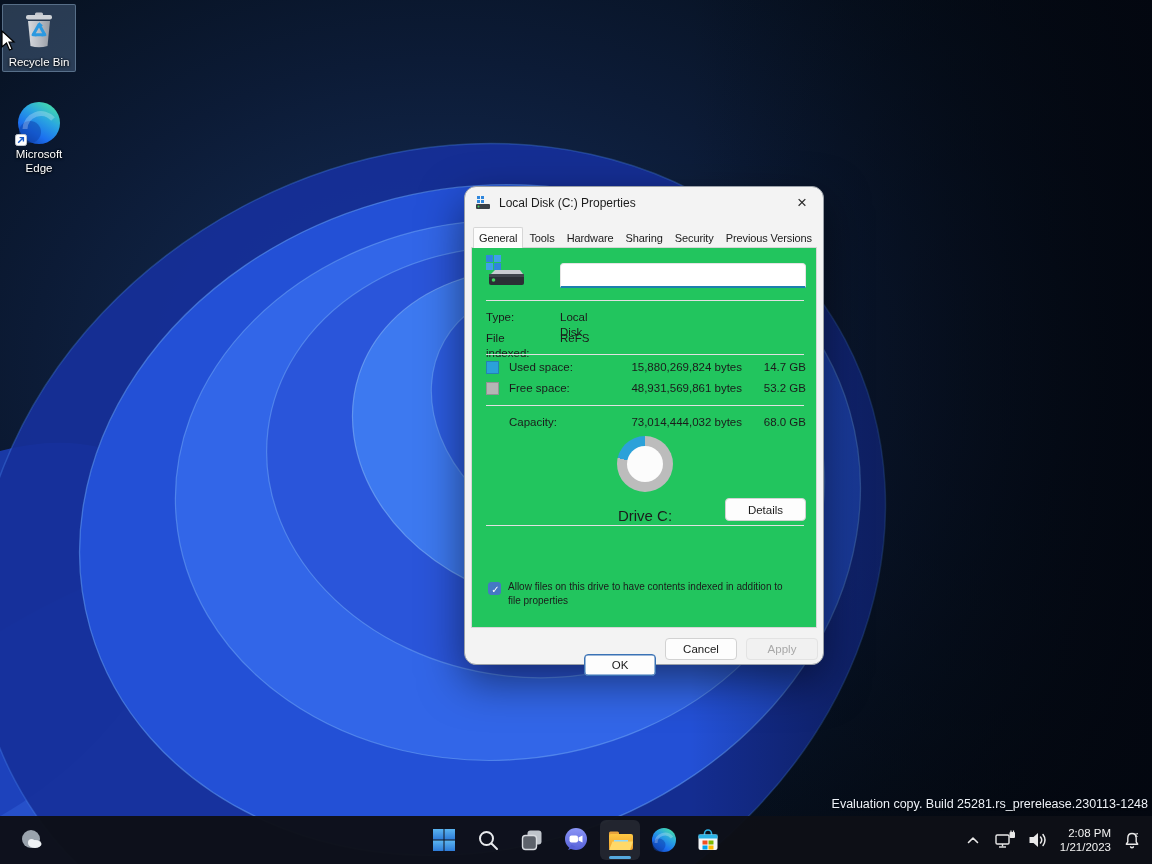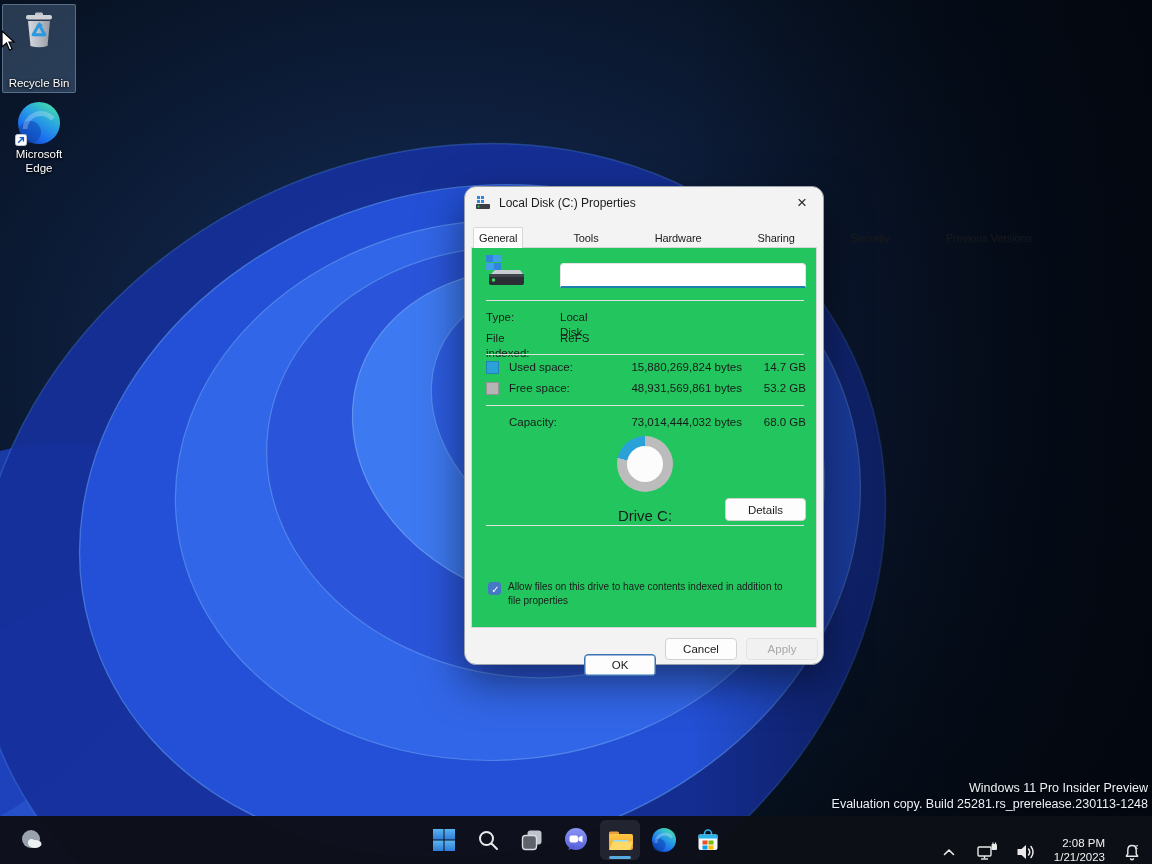--- a/index.html
+++ b/index.html
@@ -4,21 +4,21 @@
 <style>
   * { margin:0; padding:0; box-sizing:border-box; }
   html,body { background:#000; }
   .screen { position:relative; width:1152px; height:864px; overflow:hidden;
             font-family:"Liberation Sans", sans-serif; }
   .wallpaper { position:absolute; inset:0; }
 
   
   .dicon { position:absolute; width:74px; display:flex; flex-direction:column;
            align-items:center; padding:3px 0 2px; border:1px solid transparent; border-radius:2px; }
-  .dicon.selected { background:rgba(130,165,205,.28); border-color:rgba(175,205,235,.35);gap:21px; }
+  .dicon.selected { background:rgba(130,165,205,.28); border-color:rgba(175,205,235,.35); }
   .dicon .ico { position:relative; width:46px; height:46px; display:flex; align-items:center; justify-content:center; }
   .dicon .lbl { margin-top:1px; font-size:11.5px; line-height:14px; color:#fff; text-align:center;
                 text-shadow:0 1px 3px rgba(0,0,0,.95), 0 0 2px rgba(0,0,0,.7); }
   .shortcut-badge { position:absolute; left:-1px; bottom:0; width:12px; height:12px; background:#fff;
                     border-radius:2.5px; border:1px solid #bfc6cf; display:flex; align-items:center; justify-content:center; }
   .cursor { position:absolute; left:1px; top:30px; z-index:50; }
 
   
   .watermark { position:absolute; right:4px; bottom:52px; text-align:right;
                font-size:12.5px; line-height:15.5px; color:#edf1f7;
@@ -27,21 +27,21 @@
   
   .dialog { position:absolute; left:464px; top:186px; width:360px; height:479px;
             background:#f3f3f3; border:1px solid #9aa0a8; border-radius:12px;
             box-shadow:0 16px 44px rgba(0,0,0,.5); font-size:11.5px; color:#1b1b1b; }
   .titlebar { position:absolute; left:0; top:0; right:0; height:32px; display:flex; align-items:center;
               padding-left:10px; gap:8px; }
   .title { font-size:12px; }
   .close-btn { position:absolute; right:0; top:0; width:42px; height:32px; display:flex;
                align-items:center; justify-content:center; font-size:17px; color:#2b2b2b;
                border-top-right-radius:8px; }
-  .tabs { position:absolute; left:8px; top:39px; height:21px; display:flex; align-items:flex-end; z-index:2;gap:44px; }
+  .tabs { position:absolute; left:8px; top:39px; height:21px; display:flex; align-items:flex-end; z-index:2; }
   .tab { font-size:11px; letter-spacing:-0.1px; padding:3px 5px 4px; height:19px; border:1px solid transparent;
          border-bottom:none; white-space:nowrap; color:#1b1b1b; }
   .tab.active { background:#fcfcfc; border-color:#d6d6d6; height:21px; padding-top:4px;
                 border-radius:2px 2px 0 0; position:relative; top:1px; }
   .page { position:absolute; left:6px; top:60px; width:346px; height:381px;
           background:#22c55e; border:1px solid #d6d6d6; }
   .page .sep { position:absolute; left:14px; width:318px; height:1px; background:#e1e1e1; }
   .drive-ico { position:absolute; left:12px; top:6px; }
   .vol-field { position:absolute; left:88px; top:15px; width:246px; height:25px; background:#fff;
                border:1px solid #e4e4e4; border-bottom:2px solid #1c7fae; border-radius:4px 4px 1px 1px;
@@ -78,21 +78,21 @@
   .taskbar { position:absolute; left:0; bottom:0; width:100%; height:48px;
              background:rgba(13,16,23,.97); }
   .tb-left { position:absolute; left:10px; top:0; height:48px; display:flex; align-items:center; }
   .tb-center { position:absolute; left:50%; top:0; transform:translateX(-50%); height:48px;
                display:flex; align-items:center; }
   .tb-btn { position:relative; width:40px; height:40px; margin:0 2px; border-radius:6px;
             display:flex; align-items:center; justify-content:center; }
   .tb-btn.active { background:rgba(255,255,255,.09); }
   .tb-btn.active .pill { position:absolute; bottom:1px; left:50%; transform:translateX(-50%);
             width:22px; height:3px; border-radius:2px; background:#55a9de; }
-  .tray { position:absolute; right:8px; top:0; height:48px; display:flex; align-items:flex-end; gap:13px; }
+  .tray { position:absolute; right:8px; top:0; height:48px; display:flex; align-items:center; gap:7px; }
   .tray-ico { display:flex; align-items:center; justify-content:center; padding:2px; }
   .clock { text-align:right; color:#f2f2f2; font-size:11.5px; line-height:14px; padding:0 2px; }
 </style>
 </head>
 <body>
 
 <div class="screen">
 
   <svg class="wallpaper" width="1152" height="864" viewBox="0 0 1152 864">
     <defs>
@@ -166,21 +166,20 @@
       <span class="shortcut-badge">
         <svg width="8" height="8" viewBox="0 0 8 8">
             <path d="M1.2 6.8 L6 2 M2.6 1.6 H6.4 V5.4" stroke="#1759c8" stroke-width="1.4" fill="none"></path>
           </svg>
       </span>
     </div>
     <div class="lbl">Microsoft Edge</div>
   </div>
 
   <div class="watermark">
-    <div>Windows 11 Pro Insider Preview</div>
     <div>Evaluation copy. Build 25281.rs_prerelease.230113-1248</div>
   </div>
 
   <div class="dialog">
     <div class="titlebar">
       <svg width="16" height="16" viewBox="0 0 16 16">
         <rect x="2" y="1" width="3" height="3" fill="#2f86dc"></rect>
           <rect x="6" y="1" width="3" height="3" fill="#2f86dc"></rect>
         <rect x="2" y="5" width="3" height="3" fill="#2f86dc"></rect>
           <rect x="6" y="5" width="3" height="3" fill="#2f86dc"></rect>

